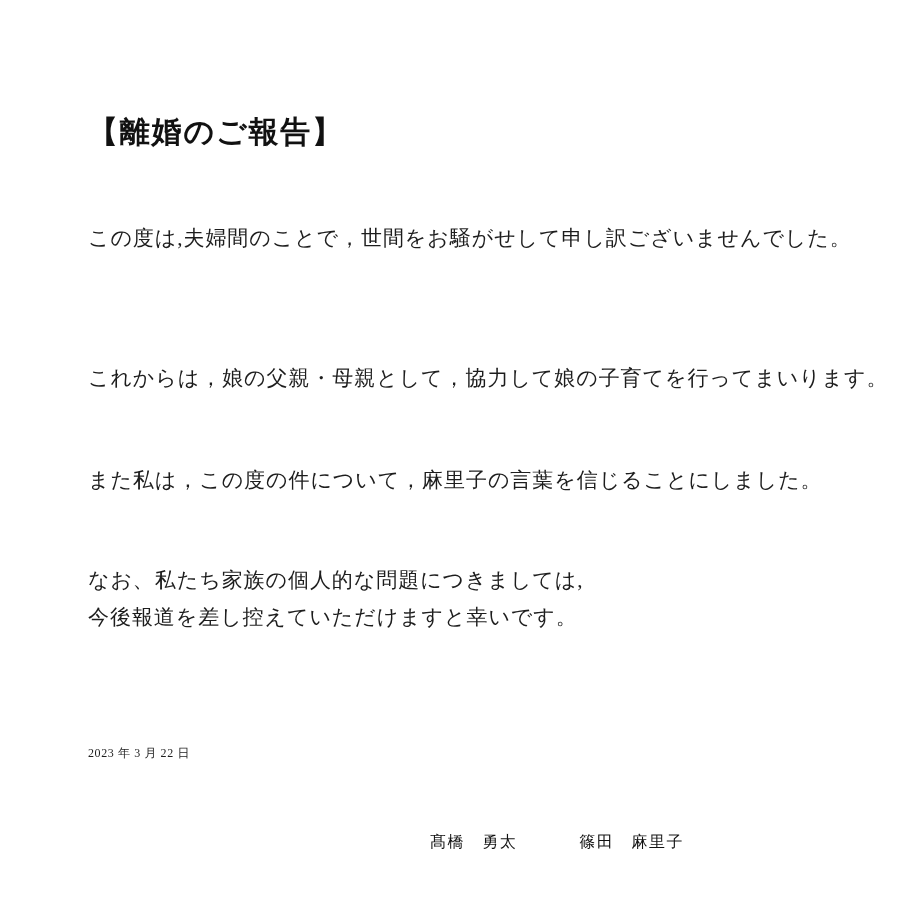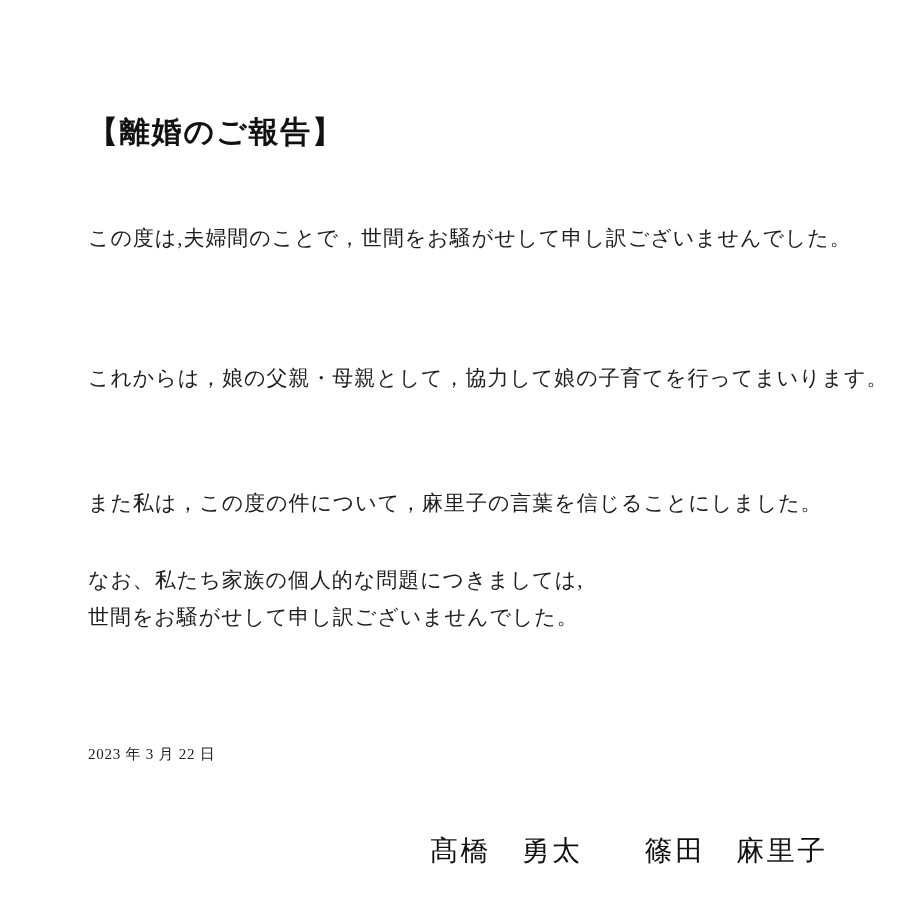--- a/index.html
+++ b/index.html
@@ -38,36 +38,36 @@
     line-height: 1.75;
     letter-spacing: 0.045em;
     color: #1d1d1d;
   }
   .body-block .line {
     display: block;
     white-space: nowrap;
   }
   #para-1 { top: 220px; }
   #para-2 { top: 360px; text-align: center; }
-  #para-3 { top: 485px; }
+  #para-3 { top: 462px; }
   #para-4 { top: 562px; }
   .doc-date {
     position: absolute;
     left: 88px;
     top: 745px;
-    font-size: 15px;
+    font-size: 12px;
     letter-spacing: 0.05em;
     color: #1d1d1d;
     white-space: nowrap;
   }
   .signature-row {
     position: absolute;
     left: 430px;
     top: 832px;
-    font-size: 28px;
+    font-size: 16px;
     letter-spacing: 0.09em;
     color: #111111;
     white-space: nowrap;
     display: flex;
     gap: 62px;
   }
   .signature-name {
     display: inline-block;
   }
 </style>
@@ -85,21 +85,21 @@
   <div class="body-block" id="para-2">
     <span class="line">これからは，娘の父親・母親として，協力して娘の子育てを行ってまいります。</span>
   </div>
 
   <div class="body-block" id="para-3">
     <span class="line">また私は，この度の件について，麻里子の言葉を信じることにしました。</span>
   </div>
 
   <div class="body-block" id="para-4">
     <span class="line">なお、私たち家族の個人的な問題につきましては,</span>
-    <span class="line">世間をお騒がせして申し訳ございませんでした。</span>
+    <span class="line">今後報道を差し控えていただけますと幸いです。</span>
   </div>
 
   <div class="doc-date">2023 年 3 月 22 日</div>
 
   <div class="signature-row">
     <span class="signature-name">髙橋　勇太</span>
     <span class="signature-name">篠田　麻里子</span>
   </div>
 
 </div>

